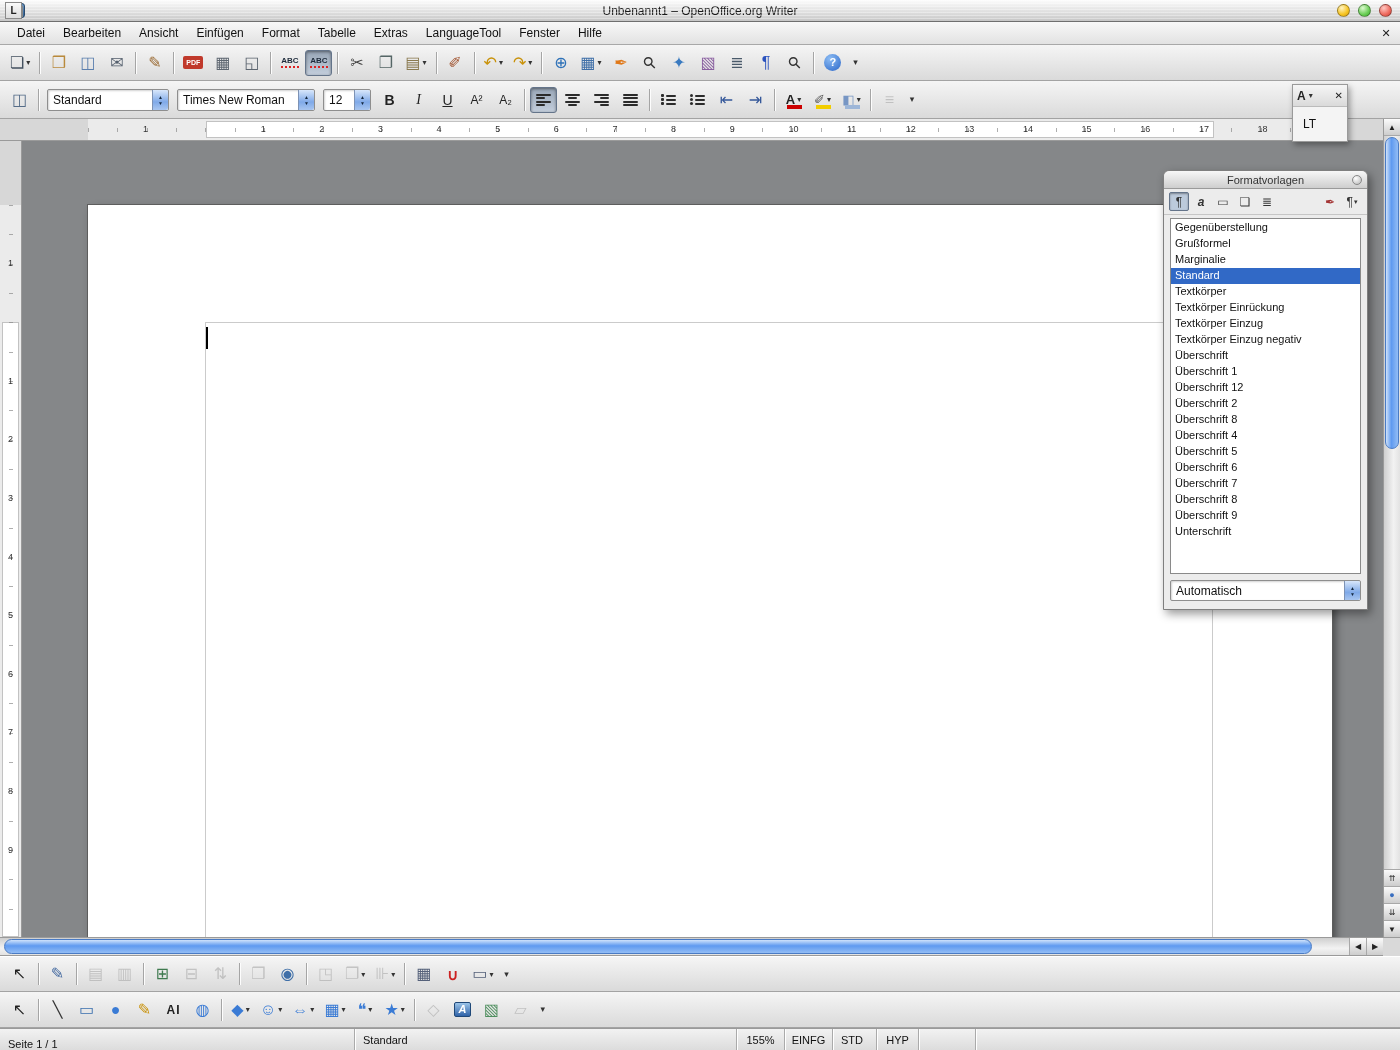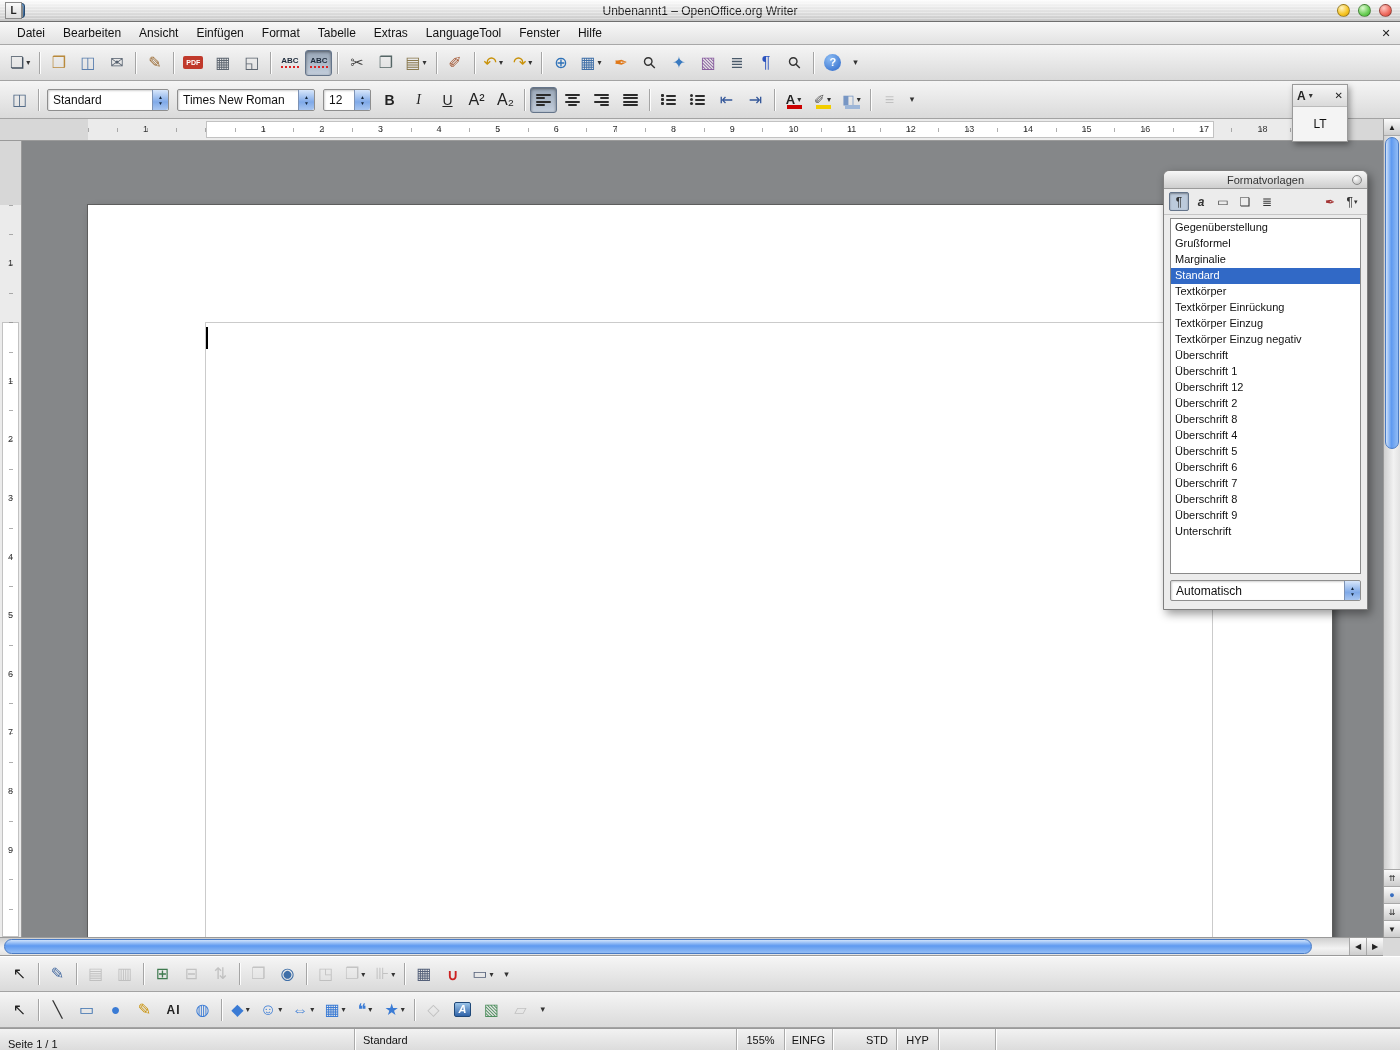--- a/index.html
+++ b/index.html
@@ -40,21 +40,21 @@
 .tb-sep{width:1px;height:22px;background:#a5a5a5;margin:0 4px;box-shadow:1px 0 0 #fdfdfd;flex:0 0 1px;}
 .mini{min-width:14px;height:20px;padding:0 1px;align-self:center;}
 .mini .glyph{font-size:9px;color:#333;}
 .rot .glyph{display:inline-block;transform:rotate(-45deg);}
 .pdf .glyph{background:#c0392b;color:#fff;font-size:7px;font-weight:bold;padding:3px 3px;border-radius:2px;}
 .abc .glyph{font-size:8px;font-weight:bold;color:#1d2a3a;border-bottom:2px dotted #d22;padding-bottom:1px;}
 .help .glyph{width:17px;height:17px;border-radius:50%;background:radial-gradient(circle at 35% 28%,#8cbcf4,#2a66c8);color:#fff;font-weight:bold;font-size:11px;display:flex;align-items:center;justify-content:center;}
 .bold .glyph{font-weight:bold;font-size:14px;color:#222;}
 .italic .glyph{font-style:italic;font-size:14px;color:#222;font-family:"Liberation Serif",serif;}
 .underline .glyph{text-decoration:underline;font-size:14px;color:#222;}
-.small .glyph{font-size:16px;color:#222;}
+.small .glyph{font-size:12px;color:#222;}
 .fontcolor .glyph{font-weight:bold;font-size:13px;color:#222;}
 .fontcolor::before{content:"";position:absolute;left:6px;bottom:3px;width:15px;height:4px;background:#c00;}
 .highlight .glyph{font-size:13px;color:#555;}
 .highlight::before{content:"";position:absolute;left:6px;bottom:3px;width:15px;height:4px;background:#f2cd00;}
 .bgcolor .glyph{font-size:13px;color:#7796c4;}
 .bgcolor::before{content:"";position:absolute;left:6px;bottom:3px;width:15px;height:4px;background:#9db6d8;}
 .alicon .glyph{position:relative;width:15px;height:12px;display:block;}
 .alicon .glyph::before,.alicon .glyph::after{content:"";position:absolute;background:#2b2b2b;height:2px;border-radius:1px;}
 .al-left .glyph::before,.al-center .glyph::before,.al-right .glyph::before,.al-justify .glyph::before{left:0;top:0;width:15px;box-shadow:0 7px 0 #2b2b2b;}
 .al-left .glyph::after{left:0;top:3.5px;width:9px;box-shadow:0 7px 0 #2b2b2b;}
@@ -104,21 +104,21 @@
 .hscroll .sbtn{position:absolute;top:0;height:17px;border-bottom:none;border-left:1px solid #a8a8a8;}
 .corner{position:absolute;right:0;top:937px;width:17px;height:19px;background:#d9d9d9;border-top:1px solid #9a9a9a;}
 
 
 .statusbar{position:absolute;bottom:0;left:0;right:0;height:22px;background:linear-gradient(#f2f2f2,#dcdcdc);border-top:1px solid #9a9a9a;display:flex;align-items:stretch;font-size:11px;}
 .sb-cell{border-right:1px solid #aaa;box-shadow:1px 0 0 #fff;display:flex;align-items:center;padding:0 8px;white-space:nowrap;overflow:hidden;}
 .sb-cell:nth-child(1){width:355px;align-items:flex-end;}
 .sb-cell:nth-child(2){width:382px;}
 .sb-cell:nth-child(3){width:48px;justify-content:center;}
 .sb-cell:nth-child(4){width:48px;justify-content:center;}
-.sb-cell:nth-child(5){width:64px;justify-content:flex-end;}
+.sb-cell:nth-child(5){width:44px;justify-content:flex-start;}
 .sb-cell:nth-child(6){width:42px;justify-content:center;}
 .sb-cell:nth-child(7){width:57px;}
 .sb-cell:nth-child(8){flex:1;border-right:none;}
 
 
 .styleswin{position:absolute;left:1163px;top:170px;width:205px;height:440px;background:#ececec;border:1px solid #7f7f7f;border-radius:6px 6px 0 0;box-shadow:3px 4px 10px rgba(0,0,0,.4);z-index:30;}
 .sw-title{height:18px;background:linear-gradient(#f7f7f7,#cecece);border-bottom:1px solid #9a9a9a;border-radius:6px 6px 0 0;display:flex;align-items:center;justify-content:center;font-size:11px;color:#333;position:relative;}
 .sw-close{position:absolute;right:5px;top:4px;width:10px;height:10px;border-radius:50%;background:radial-gradient(circle at 35% 30%,#fff,#b5b5b5);border:1px solid #888;}
 .sw-toolbar{height:26px;display:flex;align-items:center;gap:2px;padding:0 5px;border-bottom:1px solid #c6c6c6;}
 .sw-tb-btn{min-width:20px;height:19px;display:flex;align-items:center;justify-content:center;border:1px solid transparent;border-radius:2px;position:relative;}
@@ -131,21 +131,21 @@
 .sw-item{height:16px;line-height:15px;font-size:11px;padding:0 4px;white-space:nowrap;color:#111;}
 .sw-item.selected{background:#3169c6;color:#fff;}
 .sw-filter{position:absolute;left:6px;right:6px;bottom:8px;height:21px;margin:0;}
 
 
 .ltpanel{position:absolute;left:1292px;top:84px;width:56px;height:58px;background:#ececec;border:1px solid #9a9a9a;box-shadow:2px 3px 6px rgba(0,0,0,.35);z-index:25;}
 .lt-head{height:22px;display:flex;align-items:center;padding:0 4px;gap:3px;background:linear-gradient(#f6f6f6,#dadada);border-bottom:1px solid #bbb;}
 .lt-a{font-size:12px;font-weight:bold;color:#222;}
 .lt-dd{font-size:8px;color:#333;}
 .lt-x{margin-left:auto;font-size:10px;color:#222;}
-.lt-body{height:34px;display:flex;align-items:center;justify-content:center;background:#f4f4f4;}
+.lt-body{height:34px;display:flex;align-items:center;justify-content:flex-start;background:#f4f4f4;}
 .lt-btn{font-size:12px;color:#111;padding:3px 9px;border:1px solid transparent;border-radius:3px;}
 </style>
 </head>
 <body>
 
 <div class="titlebar">
   <div class="app-icon"></div>
   <div class="title-text">Unbenannt1 – OpenOffice.org Writer</div>
   <div class="lights">
     <div class="light yellow"></div>

